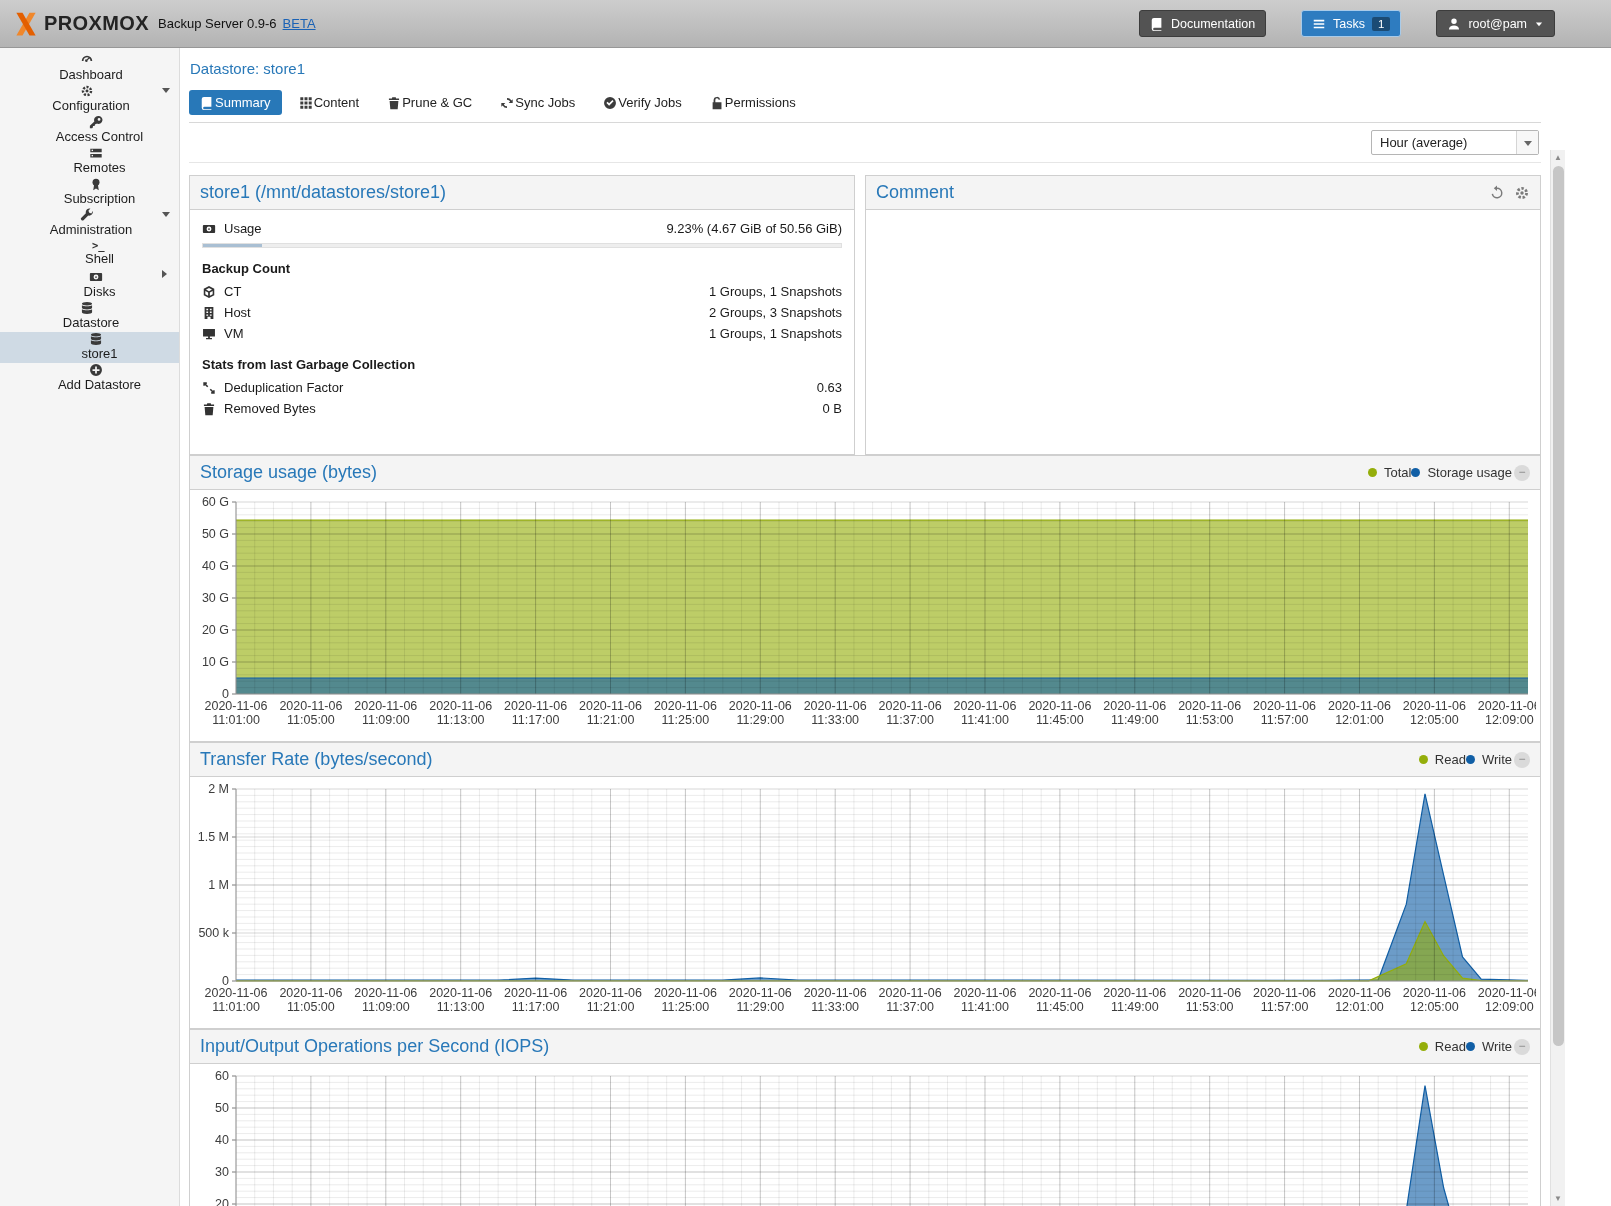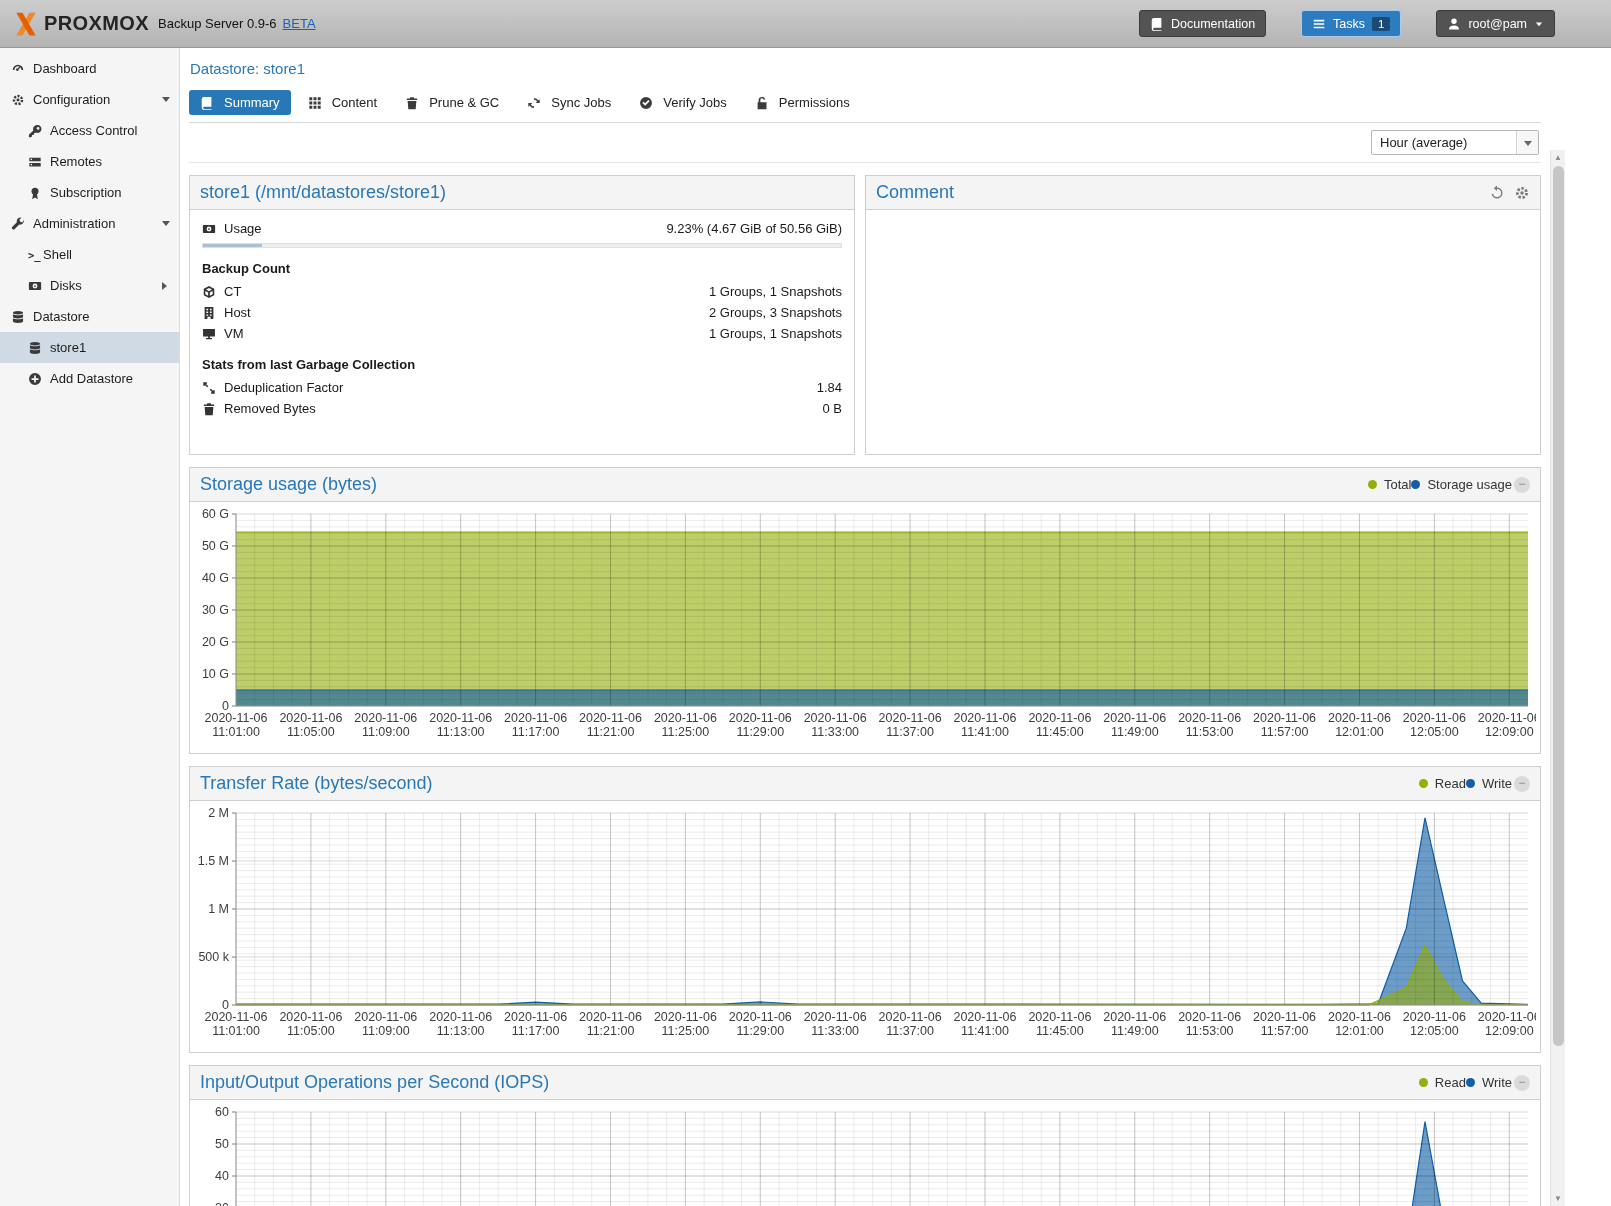--- a/index.html
+++ b/index.html
@@ -38,21 +38,21 @@
   .icn svg { width: 100%; height: 100%; display: block; }
   .icn16 { width: 16px; height: 16px; }
 
   
   .sidebar {
     position: absolute; left: 0; top: 48px; bottom: 0; width: 180px;
     background: #f5f5f5; border-right: 1px solid #dcdcdc; padding-top: 5px;
   }
   .side-item {
     display: flex; align-items: center; height: 31px; padding: 0 8px 0 11px;
-    position: relative; cursor: pointer; color: #1c1c1c;
+    position: relative; cursor: pointer; color: #1c1c1c; flex-direction: column;
   }
   .side-item .icn { margin-right: 8px; color: #3a3a3a; }
   .side-item.lvl1 { padding-left: 28px; }
   .side-item.selected { background: #cfdae4; }
   .caret-d { position: absolute; right: 9px; width: 0; height: 0;
     border: 4px solid transparent; border-top: 5px solid #555; margin-top: 4px; }
   .caret-r { position: absolute; right: 8px; width: 0; height: 0;
     border: 4px solid transparent; border-left: 5px solid #555; margin-left: 2px; }
   .mono-icn { font-family: "DejaVu Sans Mono", monospace; font-size: 10.5px; font-weight: bold;
     width: 15px; display: inline-block; color: #333; }
@@ -60,21 +60,21 @@
   
   .main {
     position: absolute; left: 180px; top: 48px; width: 1365px; bottom: 0;
     padding: 8px 4px 0 9px; background: #fff;
   }
   .page-title { color: #2878b8; font-size: 15px; padding: 4px 0 2px 1px; }
 
   .tabbar { display: flex; gap: 6px; margin-top: 11px; padding-bottom: 7px;
     border-bottom: 1px solid #d8d8d8; }
   .tab {
-    display: inline-flex; align-items: center; gap: 10px;
+    display: inline-flex; align-items: center; gap: 1px;
     padding: 5px 11px; border-radius: 3px; font-size: 13px; color: #222; cursor: pointer;
   }
   .tab .icn { color: #3c3c3c; }
   .tab.active { background: #2878b8; color: #fff; }
   .tab.active .icn { color: #fff; }
 
   .toolbar { display: flex; justify-content: flex-end; align-items: center;
     padding: 7px 2px; border-bottom: 1px solid #e6e6e6; }
   .combo { display: flex; width: 168px; height: 25px; border: 1px solid #b5b5b5;
     border-radius: 2px; background: #fff; align-items: center; cursor: pointer; }
@@ -98,21 +98,21 @@
 
   .kv-row { display: flex; align-items: center; padding: 3px 0; }
   .kv-label { display: flex; align-items: center; gap: 8px; color: #1a1a1a; }
   .kv-label .icn { color: #333; }
   .kv-value { margin-left: auto; }
   .kv-heading { font-weight: bold; margin: 13px 0 5px; }
   .bar { height: 5px; background: #eeeeee; border: 1px solid #e0e0e0; margin: 4px 0 2px; }
   .bar-fill { height: 100%; background: #a9bfd3; }
 
   
-  .chart-panel { margin-top: 12px; }
+  .chart-panel { }
   .legend { margin-left: auto; display: flex; align-items: center; color: #333; }
   .legend-item { display: inline-flex; align-items: center; cursor: pointer; }
   .dot { width: 9px; height: 9px; border-radius: 50%; display: inline-block; margin-right: 7px; }
   .tool-circle { width: 16px; height: 16px; border-radius: 50%; background: #dadada;
     color: #8a8a8a; font-size: 12px; line-height: 15px; text-align: center;
     margin-left: 2px; cursor: pointer; }
   .chart-bd { padding: 4px 4px 2px 2px; }
   .chart-bd svg { width: 100%; display: block; }
   .chart-bd svg text.tick { font-family: "Liberation Sans", sans-serif; font-size: 12.5px; fill: #3d3d3d; }
 
@@ -394,21 +394,21 @@
         <div class="kv-heading">Stats from last Garbage Collection</div>
         <div class="kv-row">
           <span class="kv-label">
             <span class="icn">
               <svg viewBox="0 0 16 16" fill="currentColor">
                   <path d="M1.5 1.5h4v1.8H4.6l2.6 2.6-1.3 1.3-2.6-2.6v.9H1.5zM14.5 14.5h-4v-1.8h.9l-2.6-2.6 1.3-1.3 2.6 2.6v-.9h1.8z"></path>
                 </svg>
             </span>
             <span>Deduplication Factor</span>
           </span>
-          <span class="kv-value">1.84</span>
+          <span class="kv-value">0.63</span>
         </div>
         <div class="kv-row">
           <span class="kv-label">
             <span class="icn">
               <svg viewBox="0 0 16 16" fill="currentColor">
                   <path d="M6 1.5h4l.4 1.3h3.4v1.7H2.2V2.8h3.4zM3 5.8h10l-.8 9.2H3.8z"></path>
                 </svg>
             </span>
             <span>Removed Bytes</span>
           </span>

